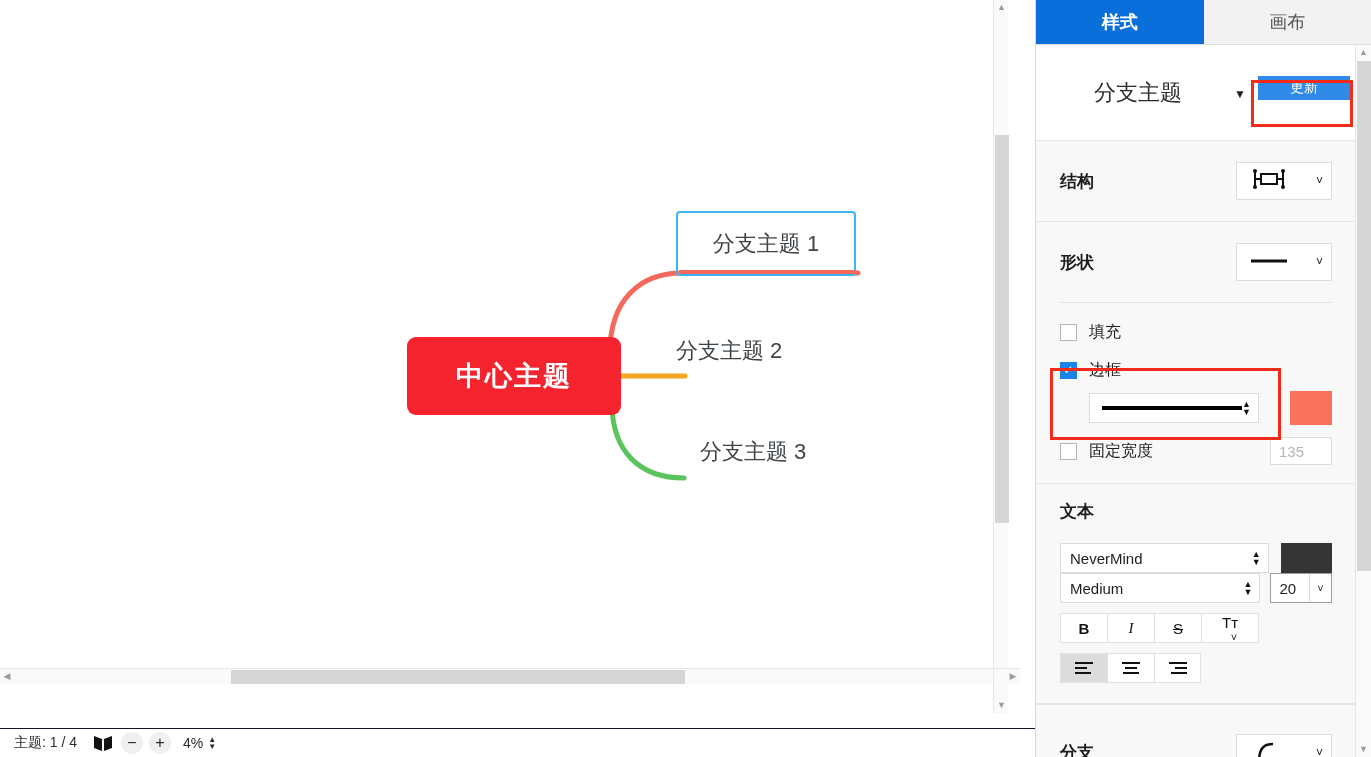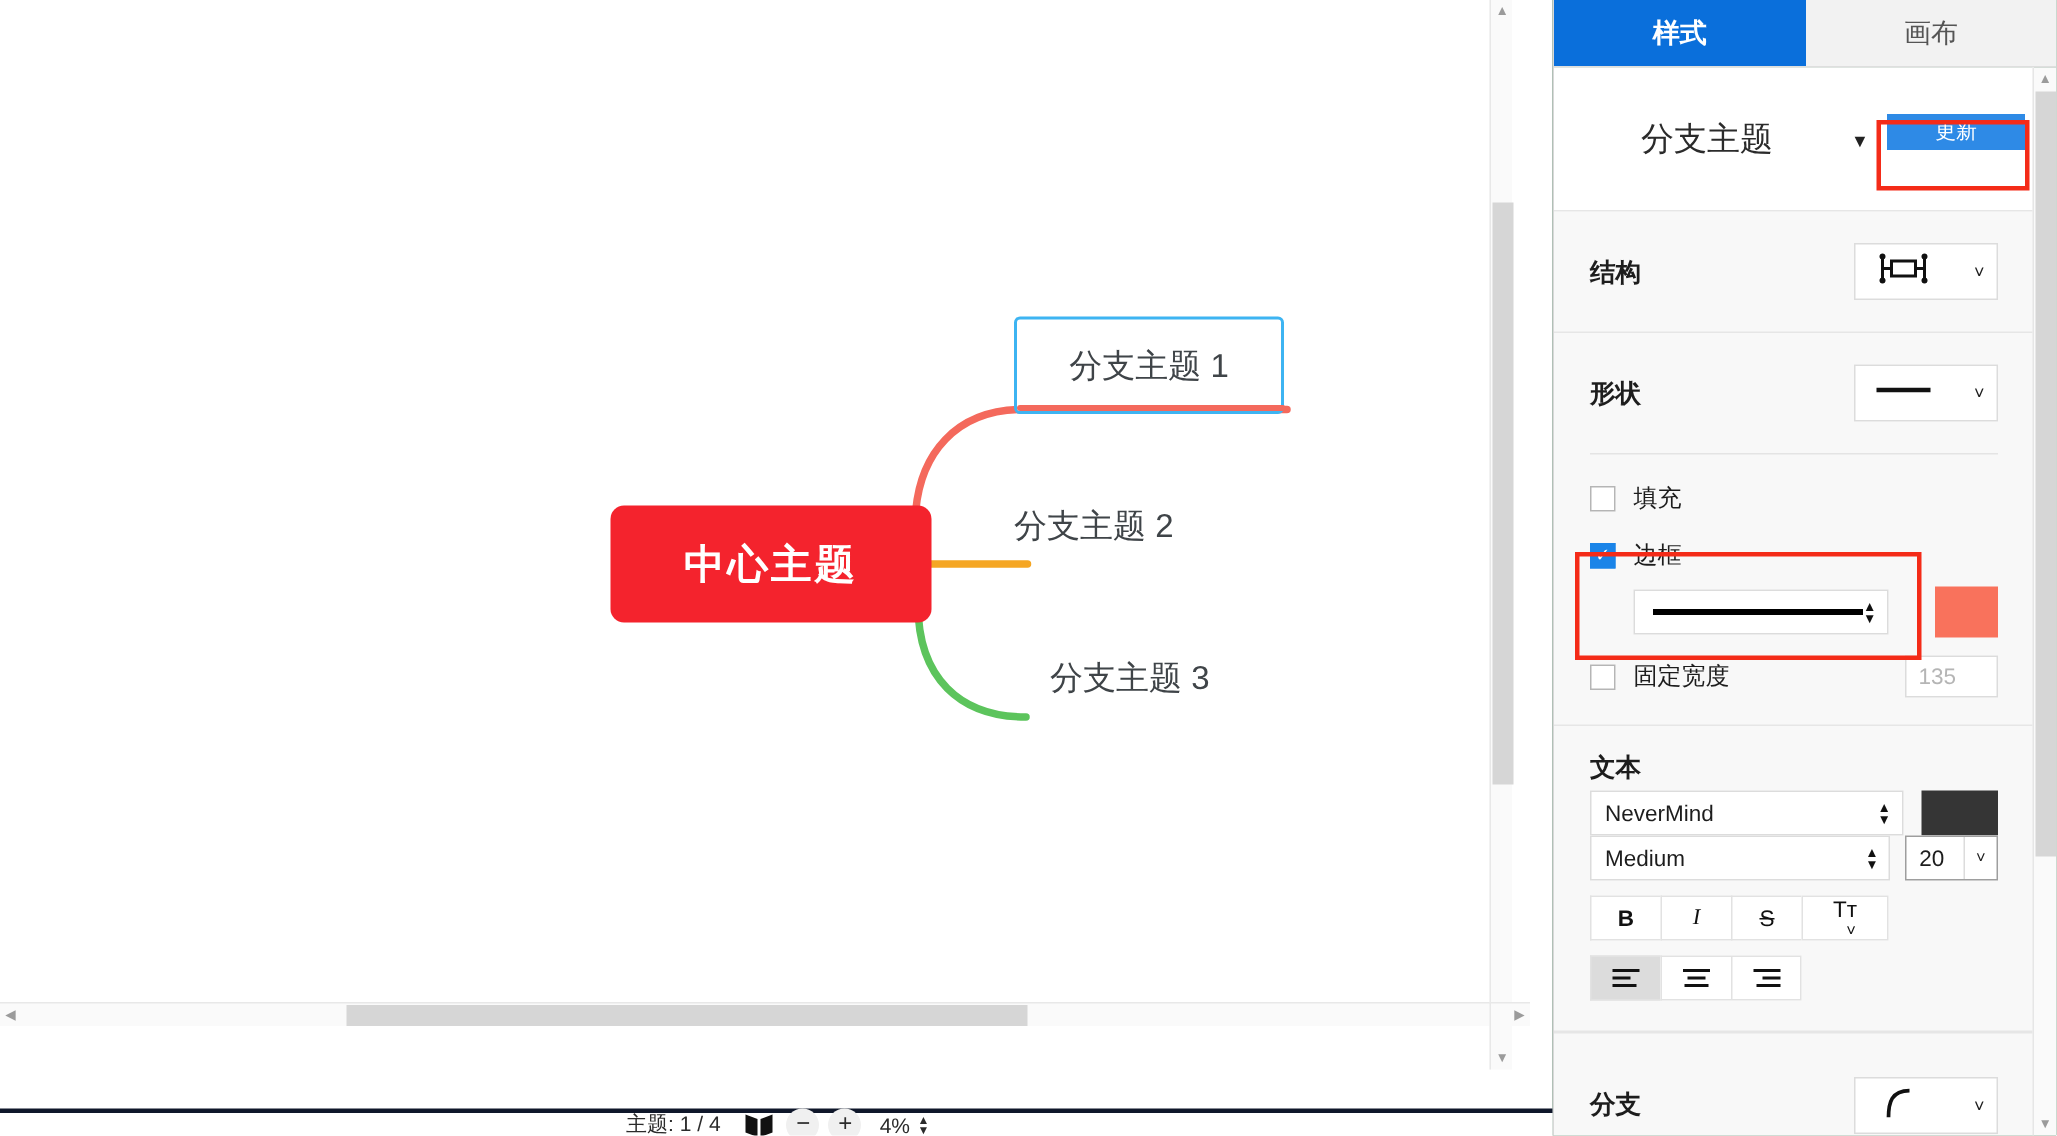--- a/index.html
+++ b/index.html
@@ -115,24 +115,24 @@
   #canvas-corner {
     position: absolute; right: 0; bottom: 29px;
     width: 15px; height: 16px; background: #fafafa;
     border-top: 1px solid #e8e8e8; border-left: 1px solid #e8e8e8;
     z-index: 8;
   }
 
   
   #status-bar {
     position: absolute;
-    left: 0; bottom: 0; width: 1035px; height: 18px;
-    background: #ffffff;
-    border-top: 3px solid #0f172a;
-    display: flex; align-items: center; justify-content: center;
+    left: 0; bottom: 0; width: 1035px; height: 29px;
+    background: #ffffff;
+    border-top: 1px solid #0f172a;
+    display: flex; align-items: center; justify-content: flex-start;
     padding-right: 12px;
     z-index: 9;
   }
   #status-bar .sb-item {
     display: flex; align-items: center;
     font-size: 14px; color: #2b2b2b;
     margin-left: 14px;
   }
   .round-btn {
     width: 22px; height: 22px; border-radius: 50%;
@@ -147,21 +147,21 @@
     align-items: center; justify-content: center;
     color: #2b2b2b; font-size: 8px; line-height: 7px;
   }
   #map-icon { margin-left: 16px; }
 
   
   #right-panel {
     position: absolute;
     left: 1035px; top: 0;
     width: 336px; height: 757px;
-    background: #14532d;
+    background: #0ea5e9;
     border-left: 1px solid #d8d8d8;
     overflow: hidden;
   }
   #panel-tabs {
     display: flex;
     height: 45px;
     background: #f2f2f2;
     border-bottom: 1px solid #dedede;
   }
   .panel-tab {
@@ -298,21 +298,21 @@
     background: #ffffff;
     border: 1px solid #dcdcdc;
     color: #b5b5b5;
     font-size: 15px;
     display: flex; align-items: center;
     padding-left: 8px;
   }
 
   
   #text-section { padding: 16px 24px 20px 24px; }
-  #text-heading { font-size: 17px; font-weight: bold; color: #1d1d1d; margin-bottom: 4px; }
+  #text-heading { font-size: 17px; font-weight: bold; color: #1d1d1d; margin-bottom: 20px; }
   .select-box {
     background: #ffffff;
     border: 1px solid #dcdcdc;
     height: 30px;
     display: flex; align-items: center; justify-content: space-between;
     padding: 0 7px 0 9px;
     font-size: 15px;
     color: #1d1d1d;
   }
   #font-row { display: flex; align-items: center; }

